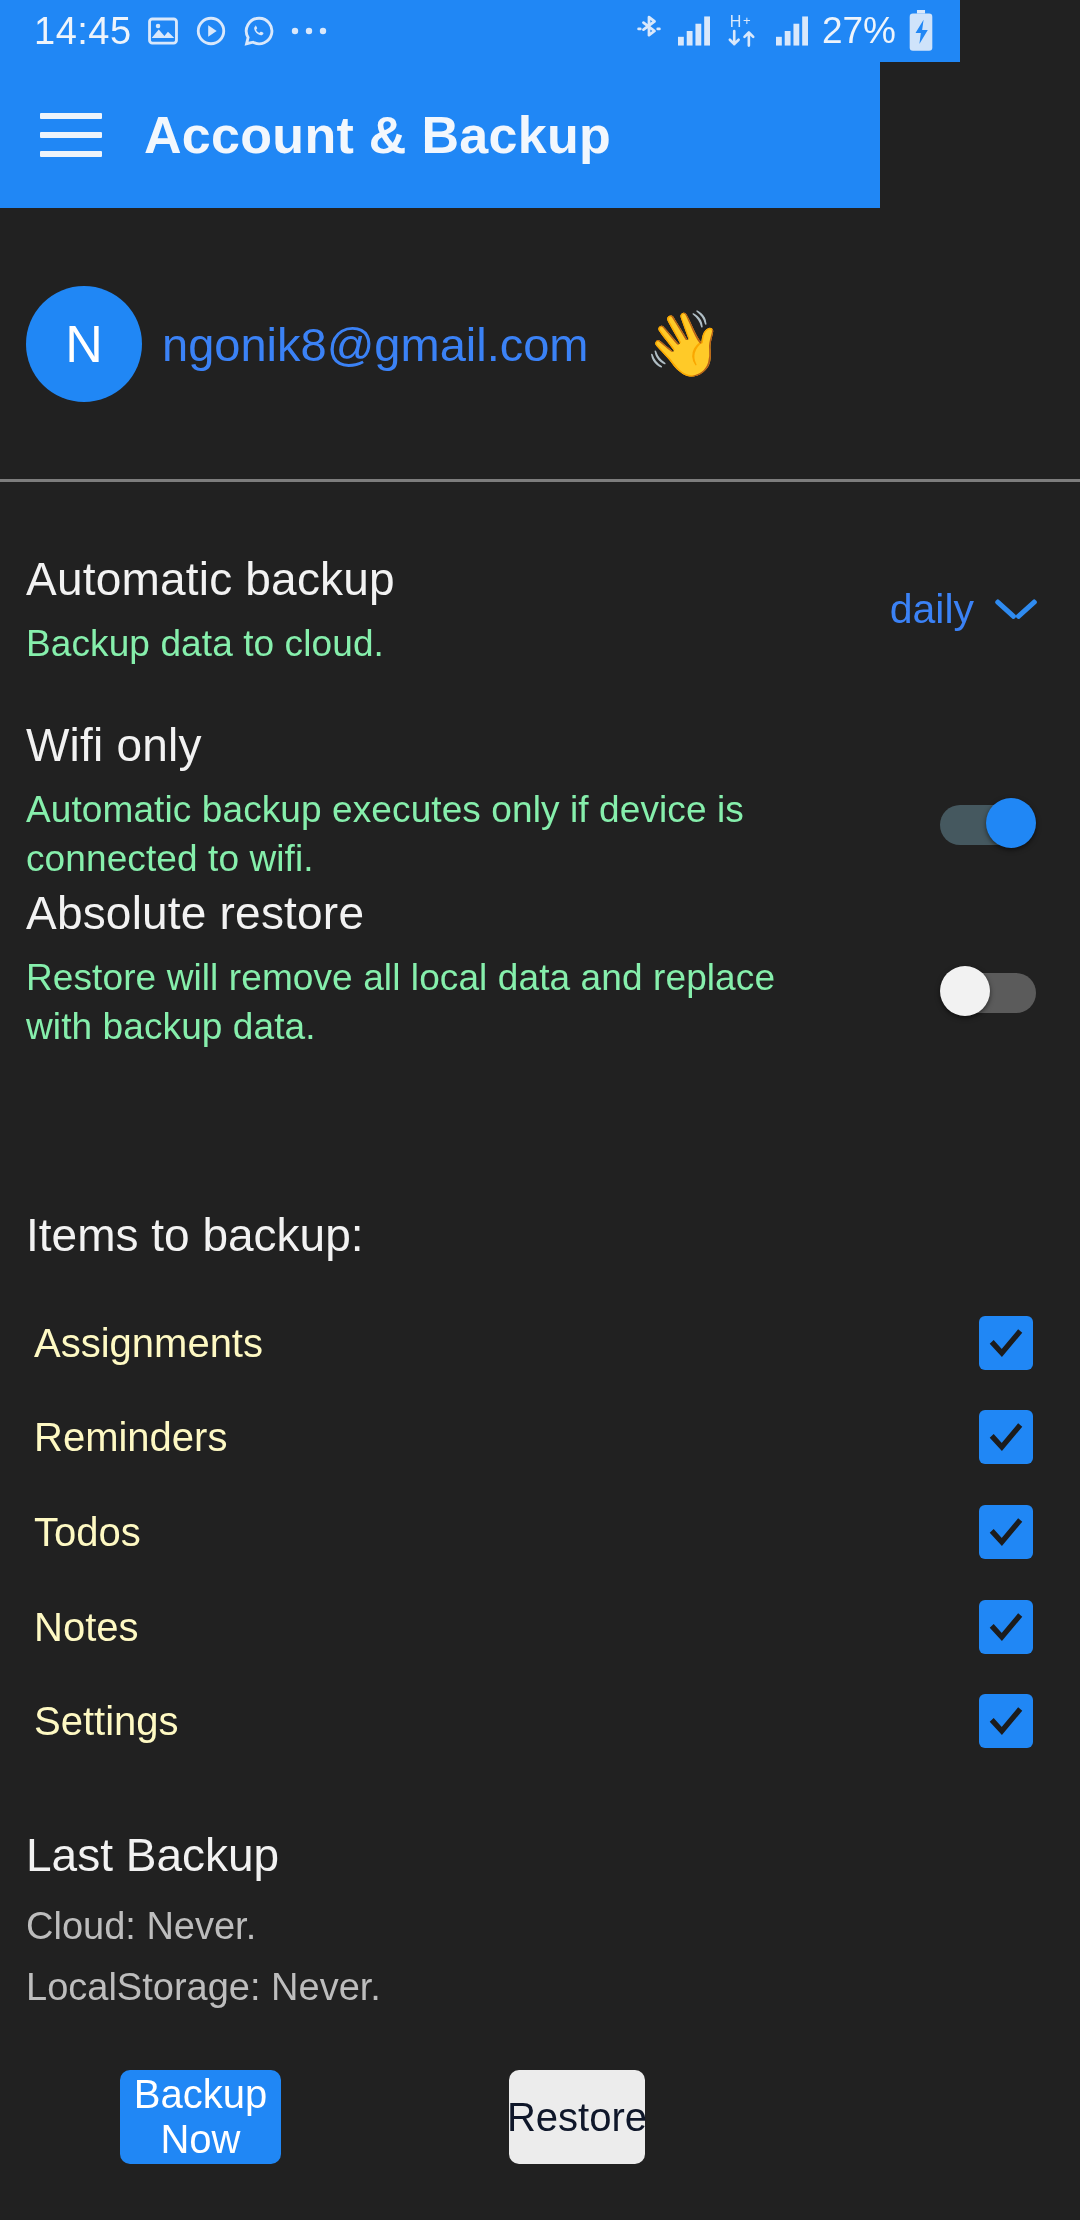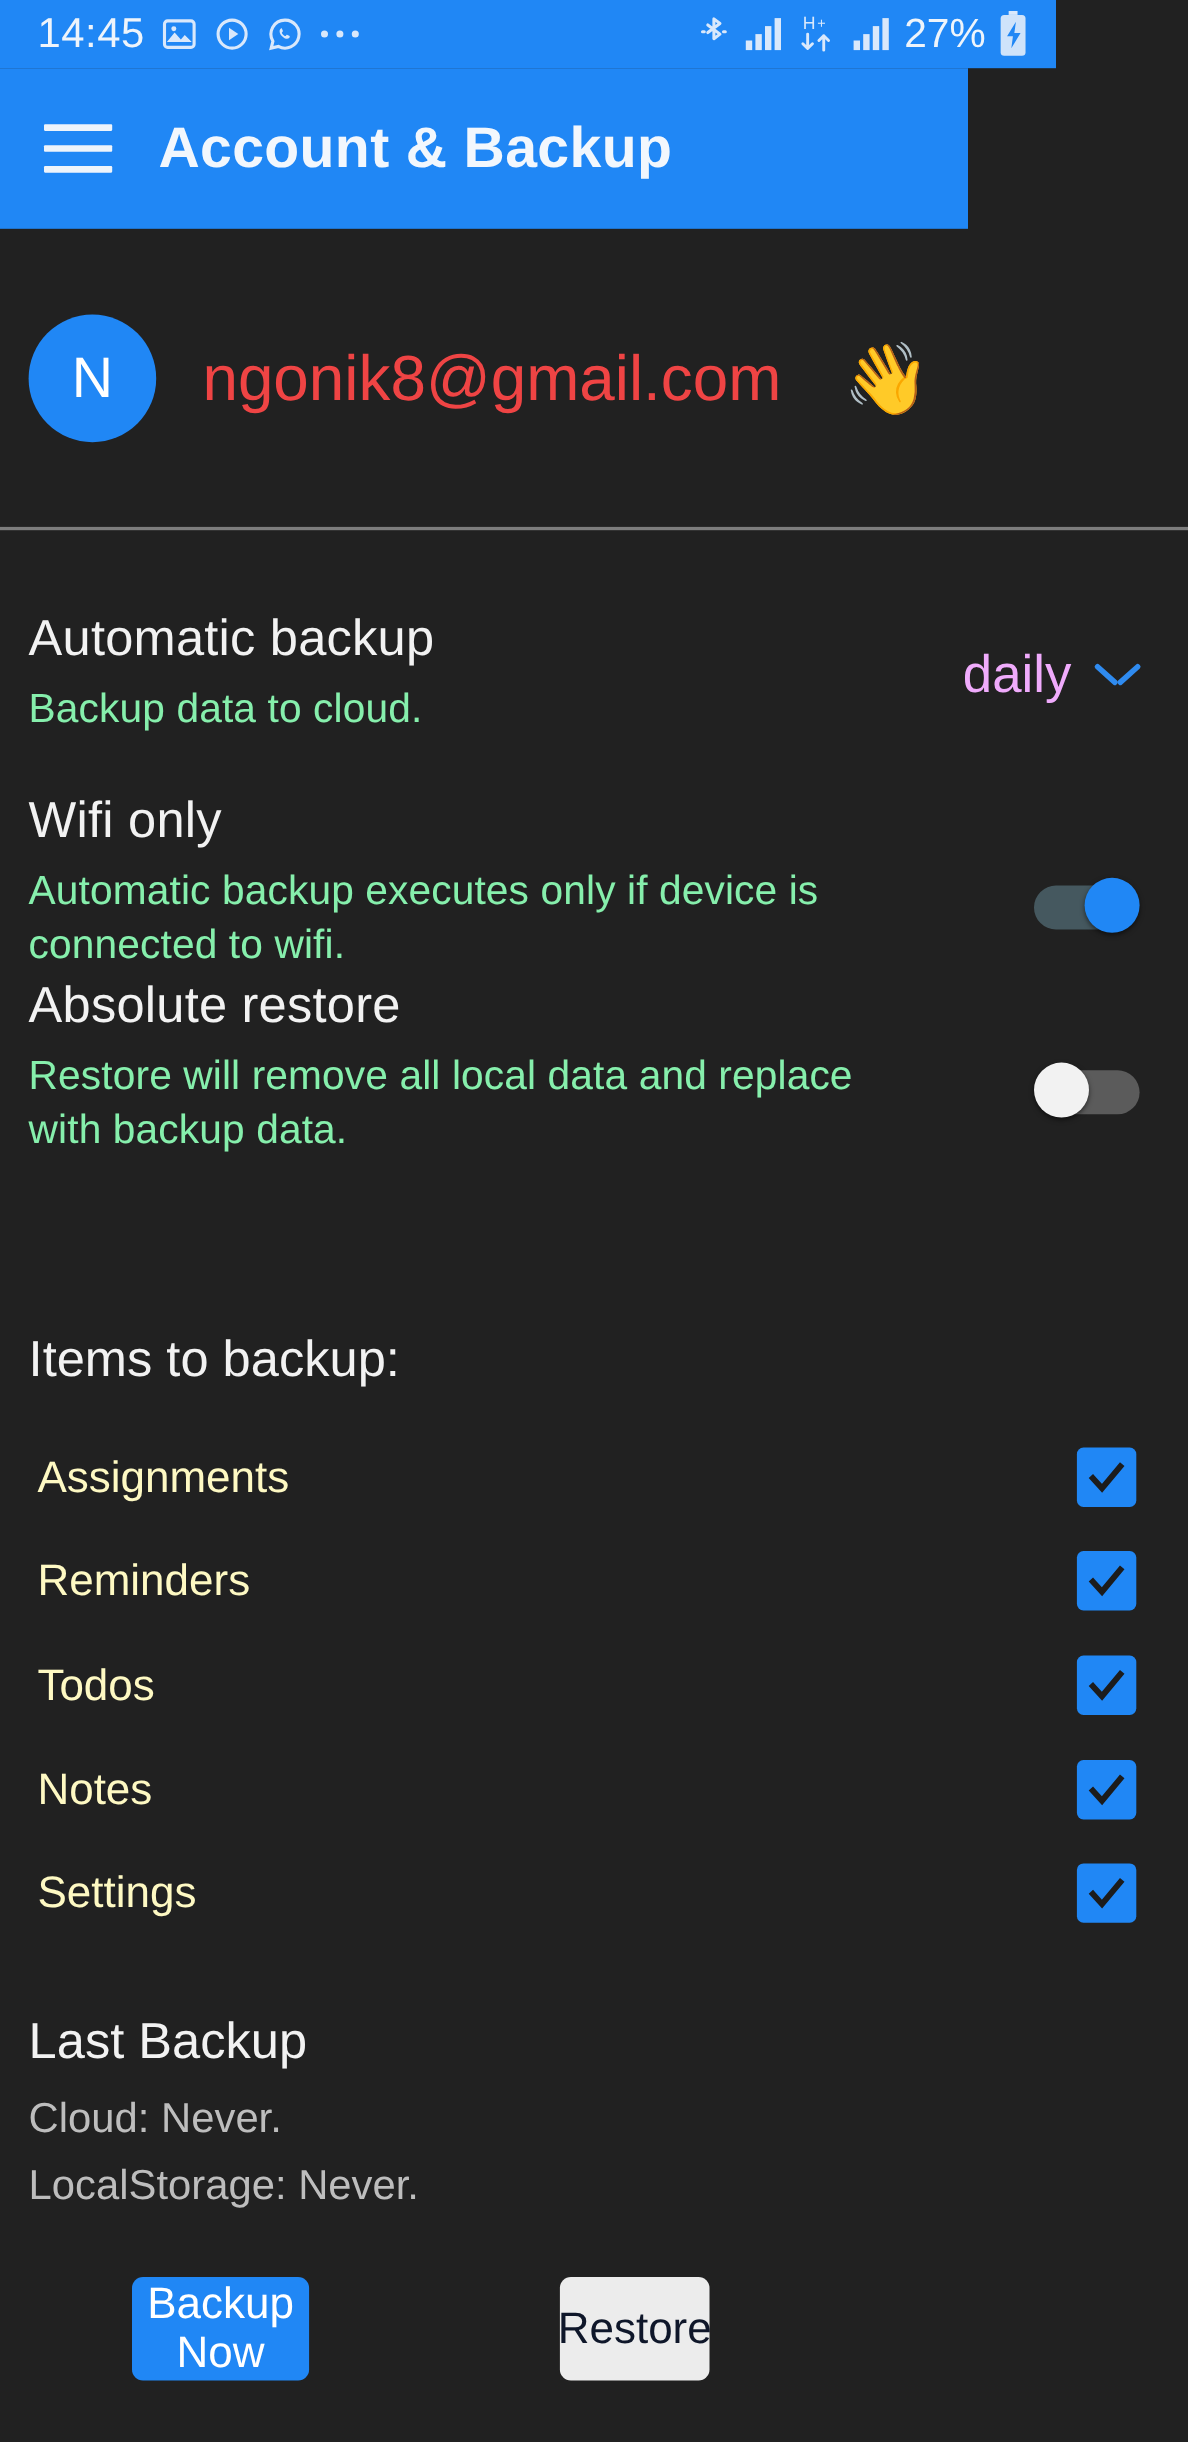--- a/index.html
+++ b/index.html
@@ -44,38 +44,38 @@
     position:absolute; top:208px; left:0; width:1080px; height:272px;
     display:flex; align-items:center; padding-left:26px;
   }
   .avatar {
     width:116px; height:116px; border-radius:50%;
     background:#2087f5;
     display:flex; align-items:center; justify-content:center;
     font-size:52px; color:#ffffff; flex:0 0 auto;
   }
   .account-email {
-    margin-left:42px;
-    font-size:58px; color:#ef4444; letter-spacing:0px; white-space:nowrap;
+    margin-left:20px;
+    font-size:47px; color:#3b82f6; letter-spacing:0px; white-space:nowrap;
   }
   .wave { margin-left:56px; font-size:64px; line-height:1; }
 
   .divider {
     position:absolute; left:0; width:1080px; height:3px; background:#7d7d7d;
   }
 
   
   .section { position:absolute; left:0; width:1080px; }
   .srow-title { font-size:46px; color:#f2f2f2; font-weight:400; letter-spacing:0.2px; }
   .srow-sub { font-size:37px; color:#86efac; line-height:1.32; letter-spacing:0.1px; }
 
   .trailing { position:absolute; right:0; display:flex; align-items:center; }
 
   .dropdown { display:flex; align-items:center; gap:22px; cursor:pointer; }
-  .dropdown-value { font-size:48px; color:#f0abfc; }
+  .dropdown-value { font-size:41px; color:#3b82f6; }
   .chev { width:40px; height:24px; position:relative; }
   .chev:before, .chev:after {
     content:""; position:absolute; top:0; width:26px; height:5px; background:#2f8bf0; border-radius:2px;
   }
   .chev:before { left:0; transform:rotate(42deg); transform-origin:left center; }
   .chev:after  { right:0; transform:rotate(-42deg); transform-origin:right center; }
 
   
   .switch { position:relative; width:96px; height:50px; cursor:pointer; }
   .switch .track {

